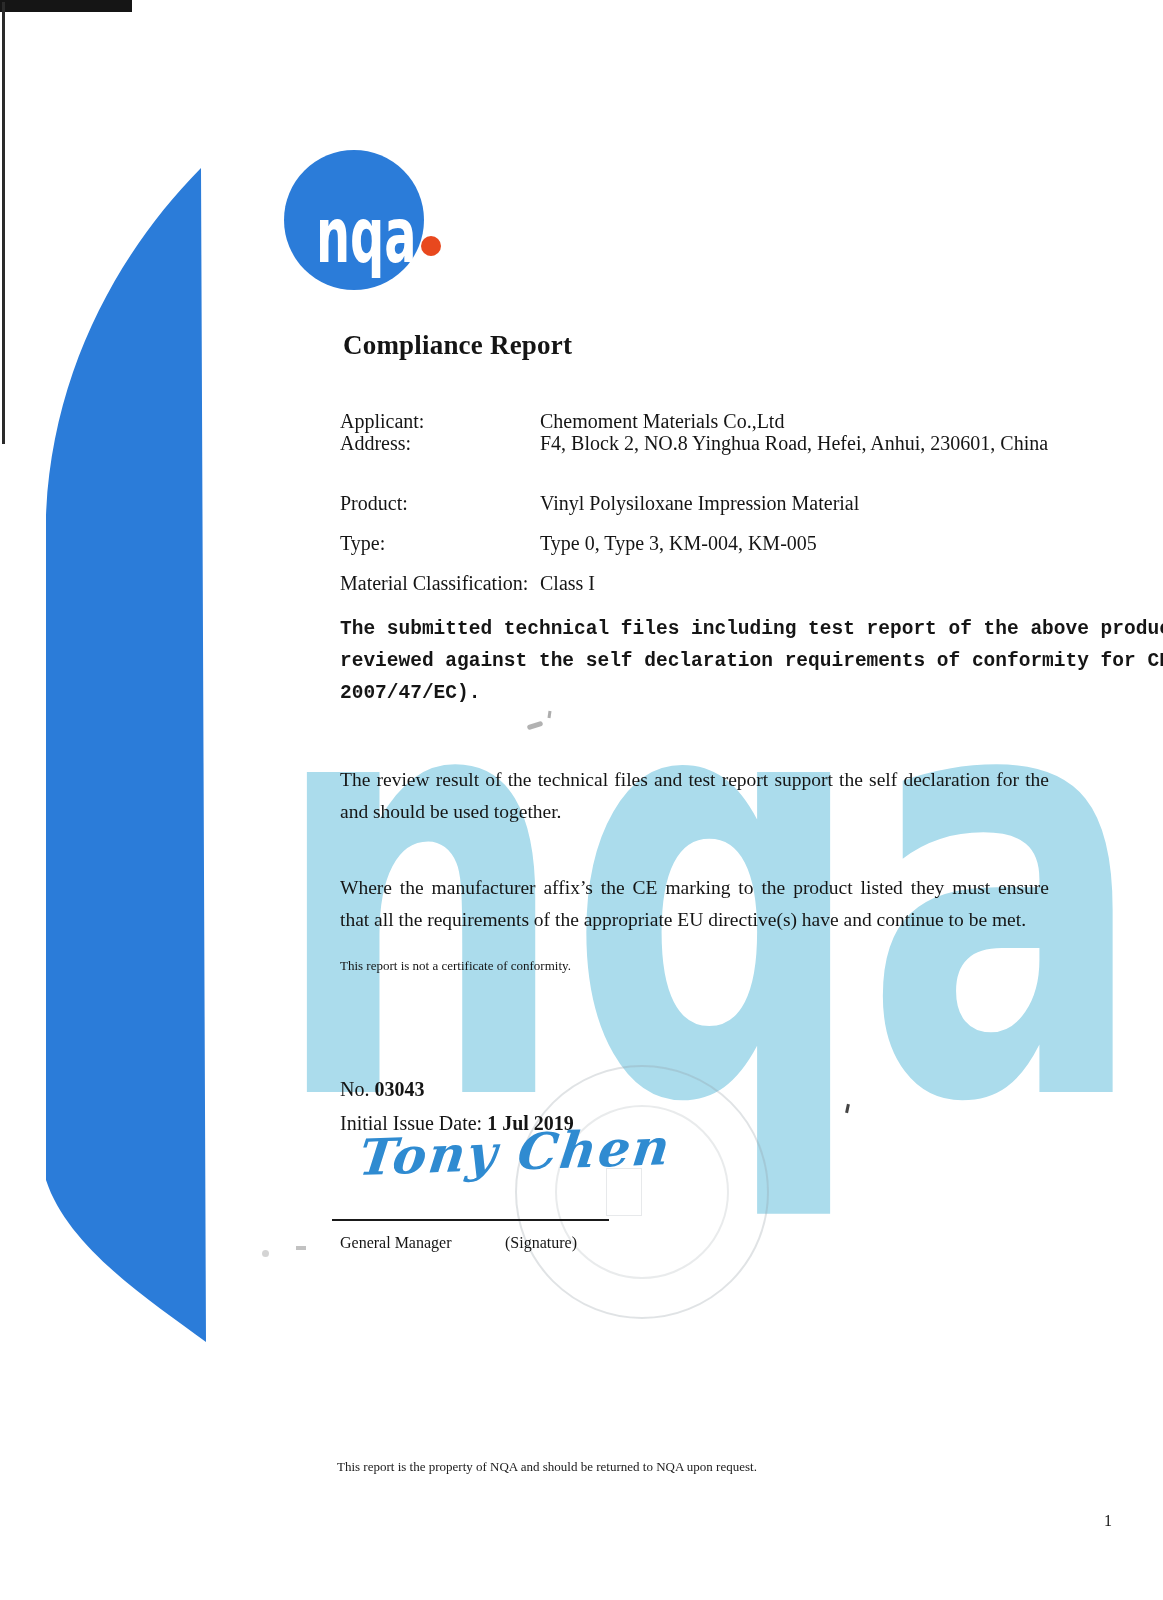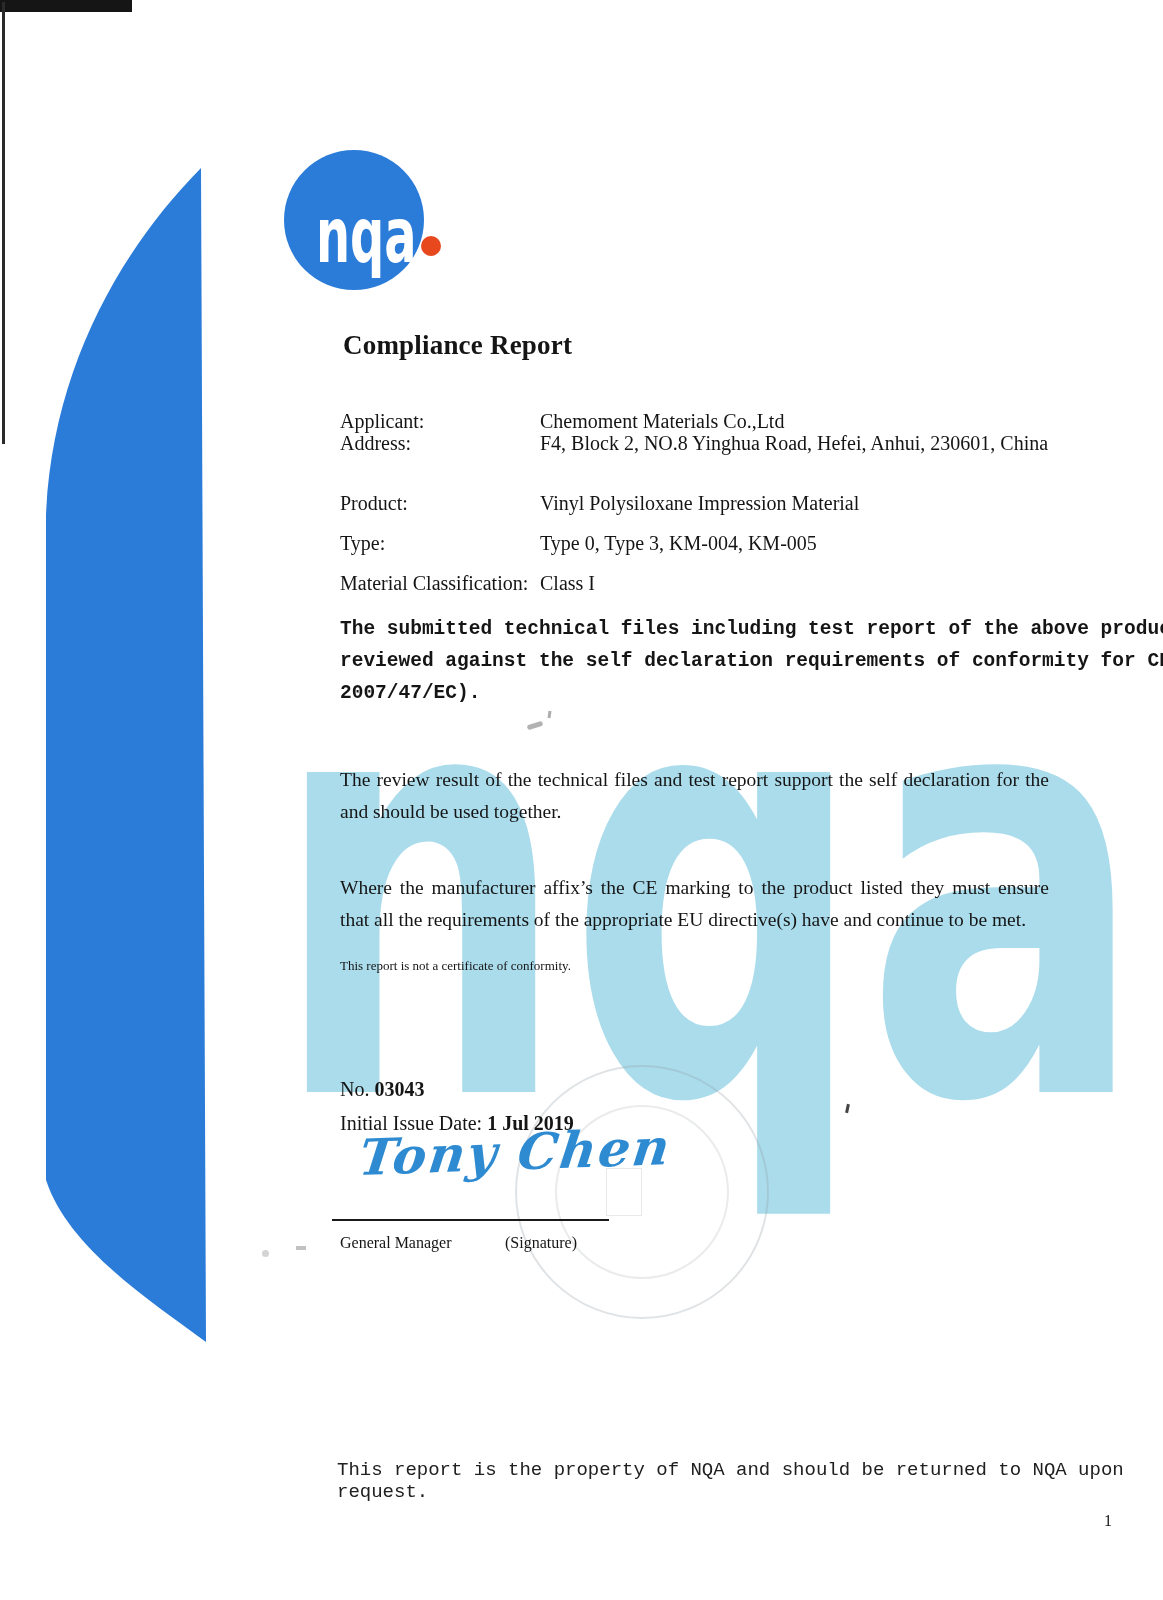--- a/index.html
+++ b/index.html
@@ -16,21 +16,21 @@
          font-size:19.5px;line-height:32px;width:709px;}
   .pline.last{text-align-last:left;}
   .b{font-weight:bold;}
   .numrow{font-size:20px;white-space:nowrap;margin-top:16px;}
   .sig{font-family:"DejaVu Serif", serif;font-style:italic;font-weight:bold;
        font-size:50px;color:#2f8bd1;transform:skewX(-9deg) rotate(-2deg);
        transform-origin:left bottom;letter-spacing:2px;}
   .sigline{width:277px;height:2px;background:#1a1a1a;}
   .gmrow{font-size:16px;white-space:nowrap;}
   .gmrow .role{display:inline-block;width:165px;}
-  .footer{font-family:Liberation Mono, monospace;font-size:19px;color:#202020;}
+  .footer{font-family:Liberation Serif, serif;font-size:13px;color:#202020;}
   .pageno{font-size:16px;}
   .stamp-c{border-radius:50%;border:2px solid rgba(145,155,162,0.28);}
   .stamp-c2{border-radius:50%;border:2px solid rgba(145,155,162,0.20);}
   .stamp-r{border:1.5px solid rgba(145,155,162,0.22);}
 </style>
 </head>
 <body>
 
 <div class="page">
 

